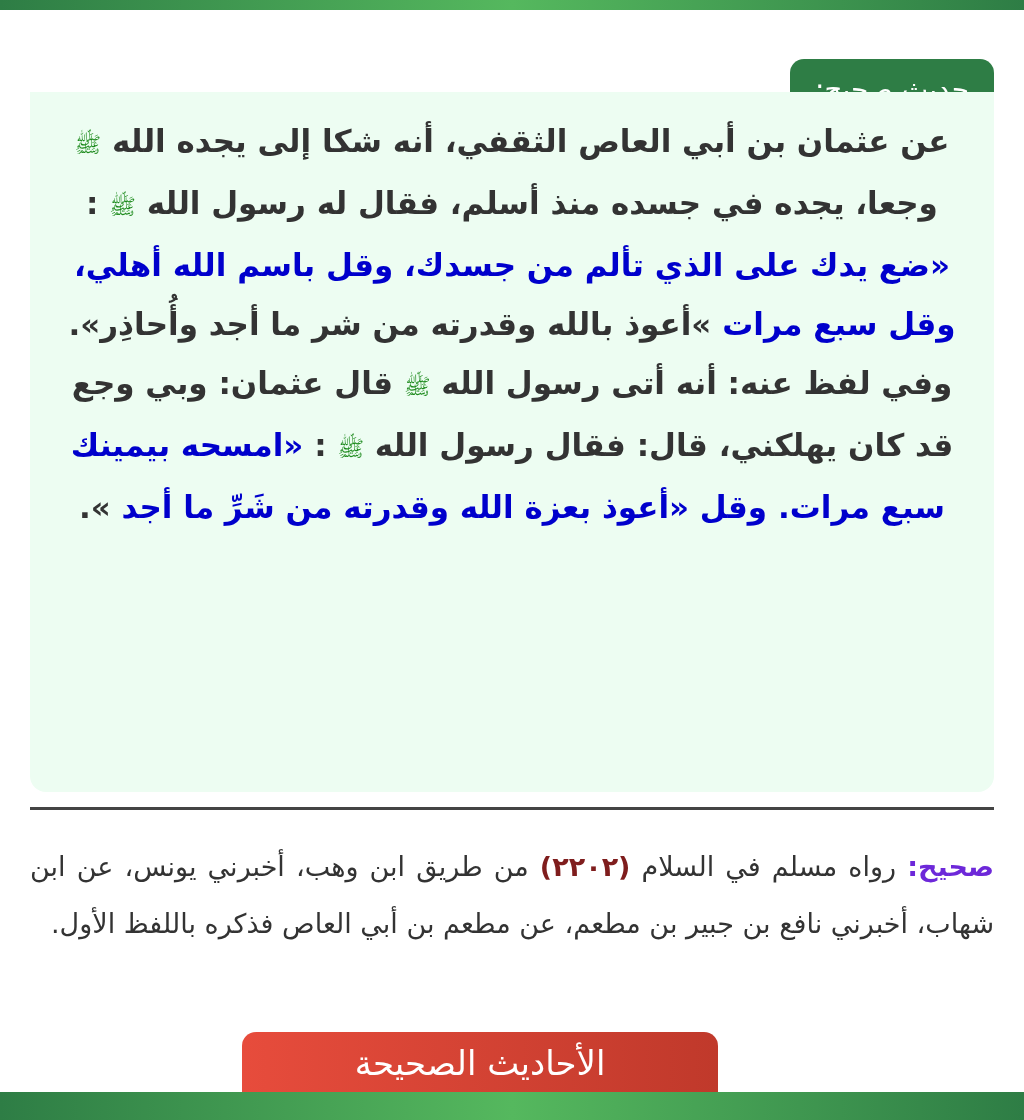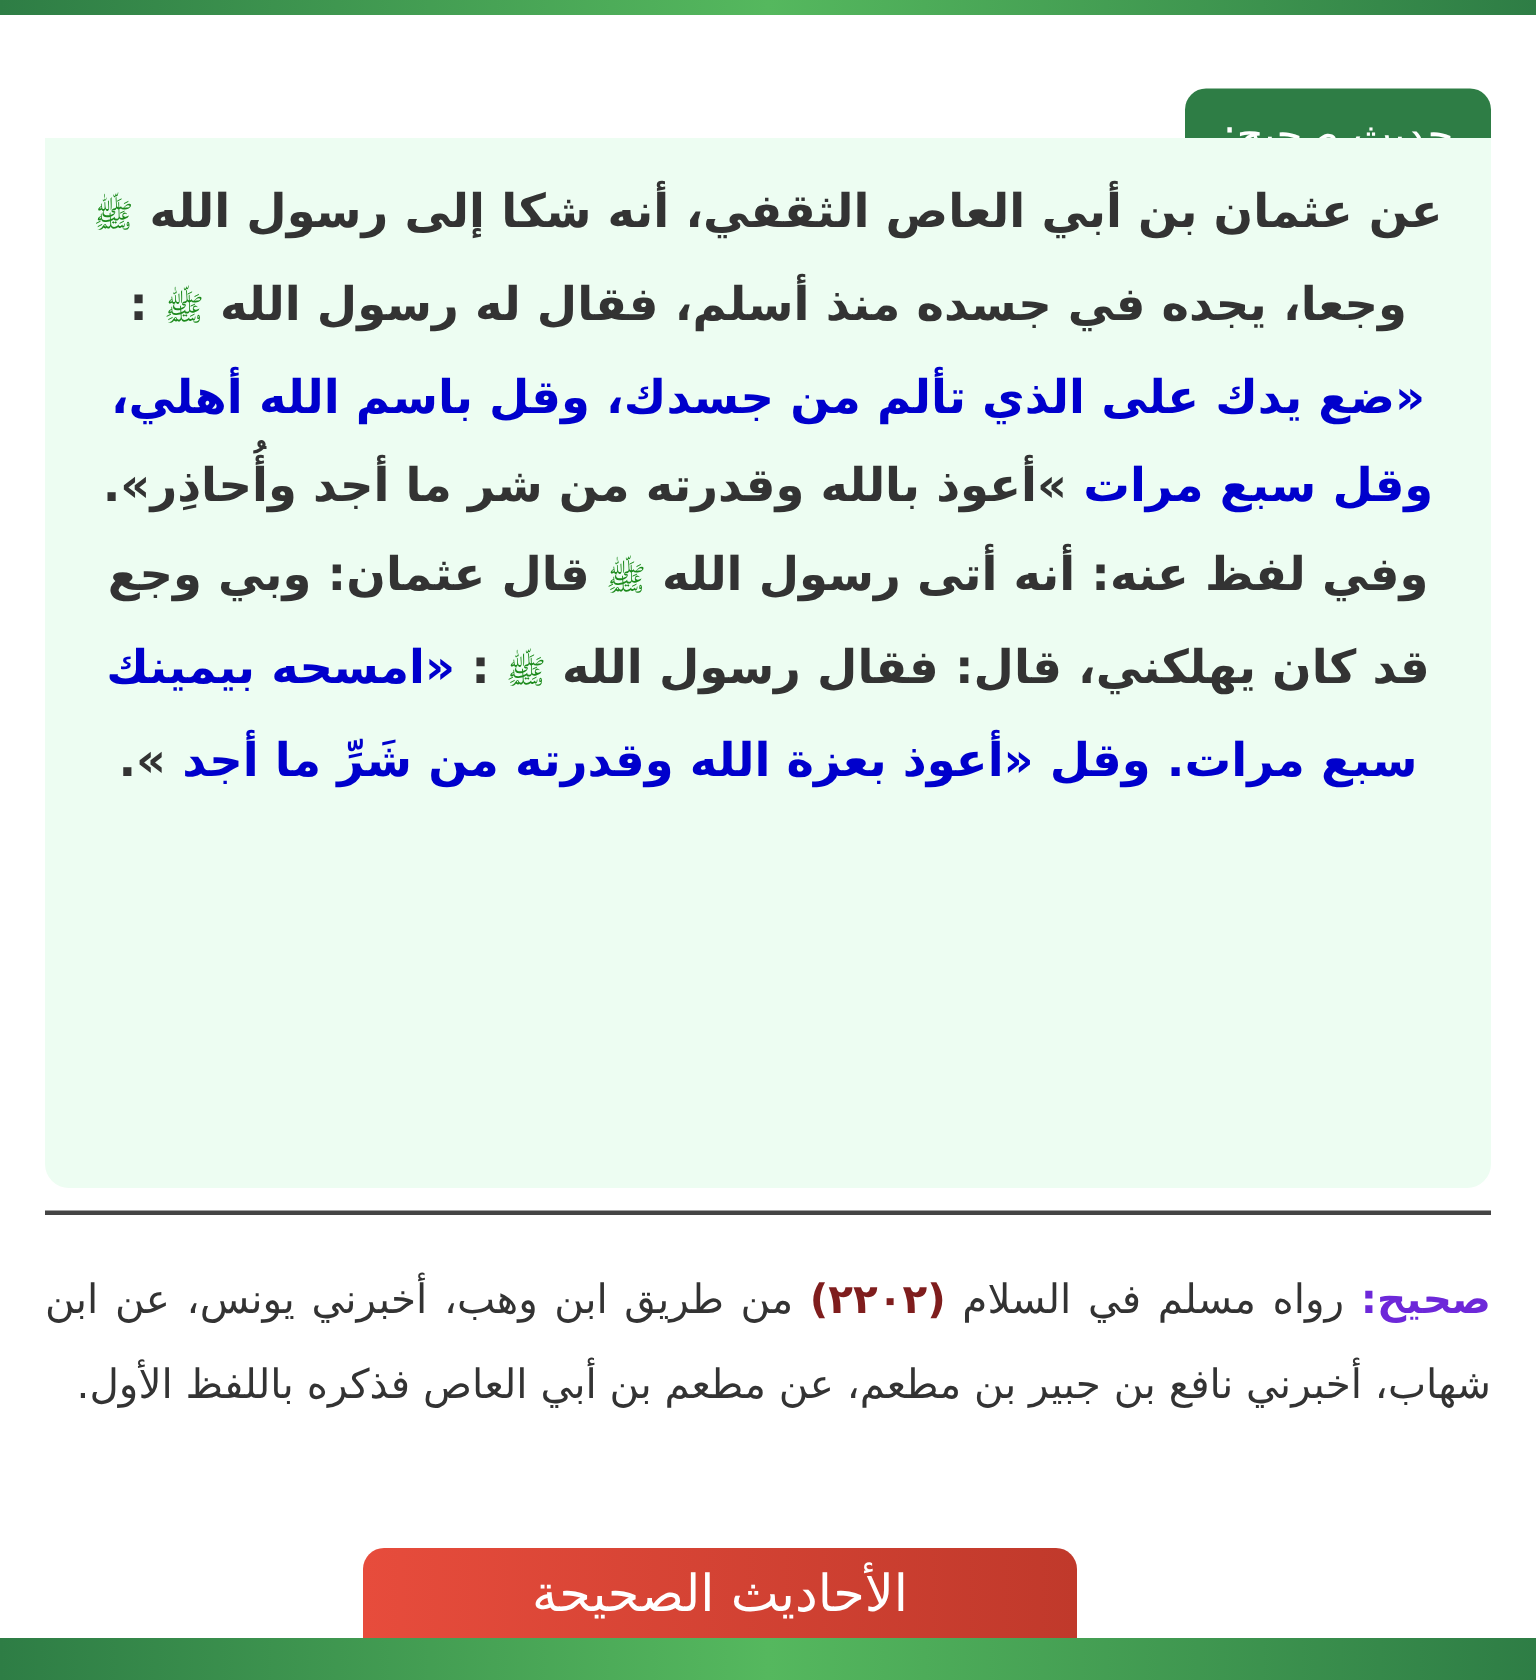--- a/index.html
+++ b/index.html
@@ -56,21 +56,21 @@
 <body>
 
 <div class="top-bar"></div>
 
 <div class="label-tab">
   <span>حديث صحيح:</span>
 </div>
 
 <div class="hadith-box">
   <p>
-    <span>عن عثمان بن أبي العاص الثقفي، أنه شكا إلى رسول الله</span>
+    <span>عن عثمان بن أبي العاص الثقفي، أنه شكا إلى يجده الله</span>
     <span class="saw">ﷺ</span>
     <span> وجعا، يجده في جسده منذ أسلم، فقال له رسول الله </span>
     <span class="saw">ﷺ</span>
     <span>: </span>
     <span class="quote">«ضع يدك على الذي تألم من جسدك، وقل باسم الله أهلي، وقل سبع مرات</span>
     <span>»أعوذ بالله وقدرته من شر ما أجد وأُحاذِر».</span>
   </p>
   <p>
     <span>وفي لفظ عنه: أنه أتى رسول الله </span>
     <span class="saw">ﷺ</span>

